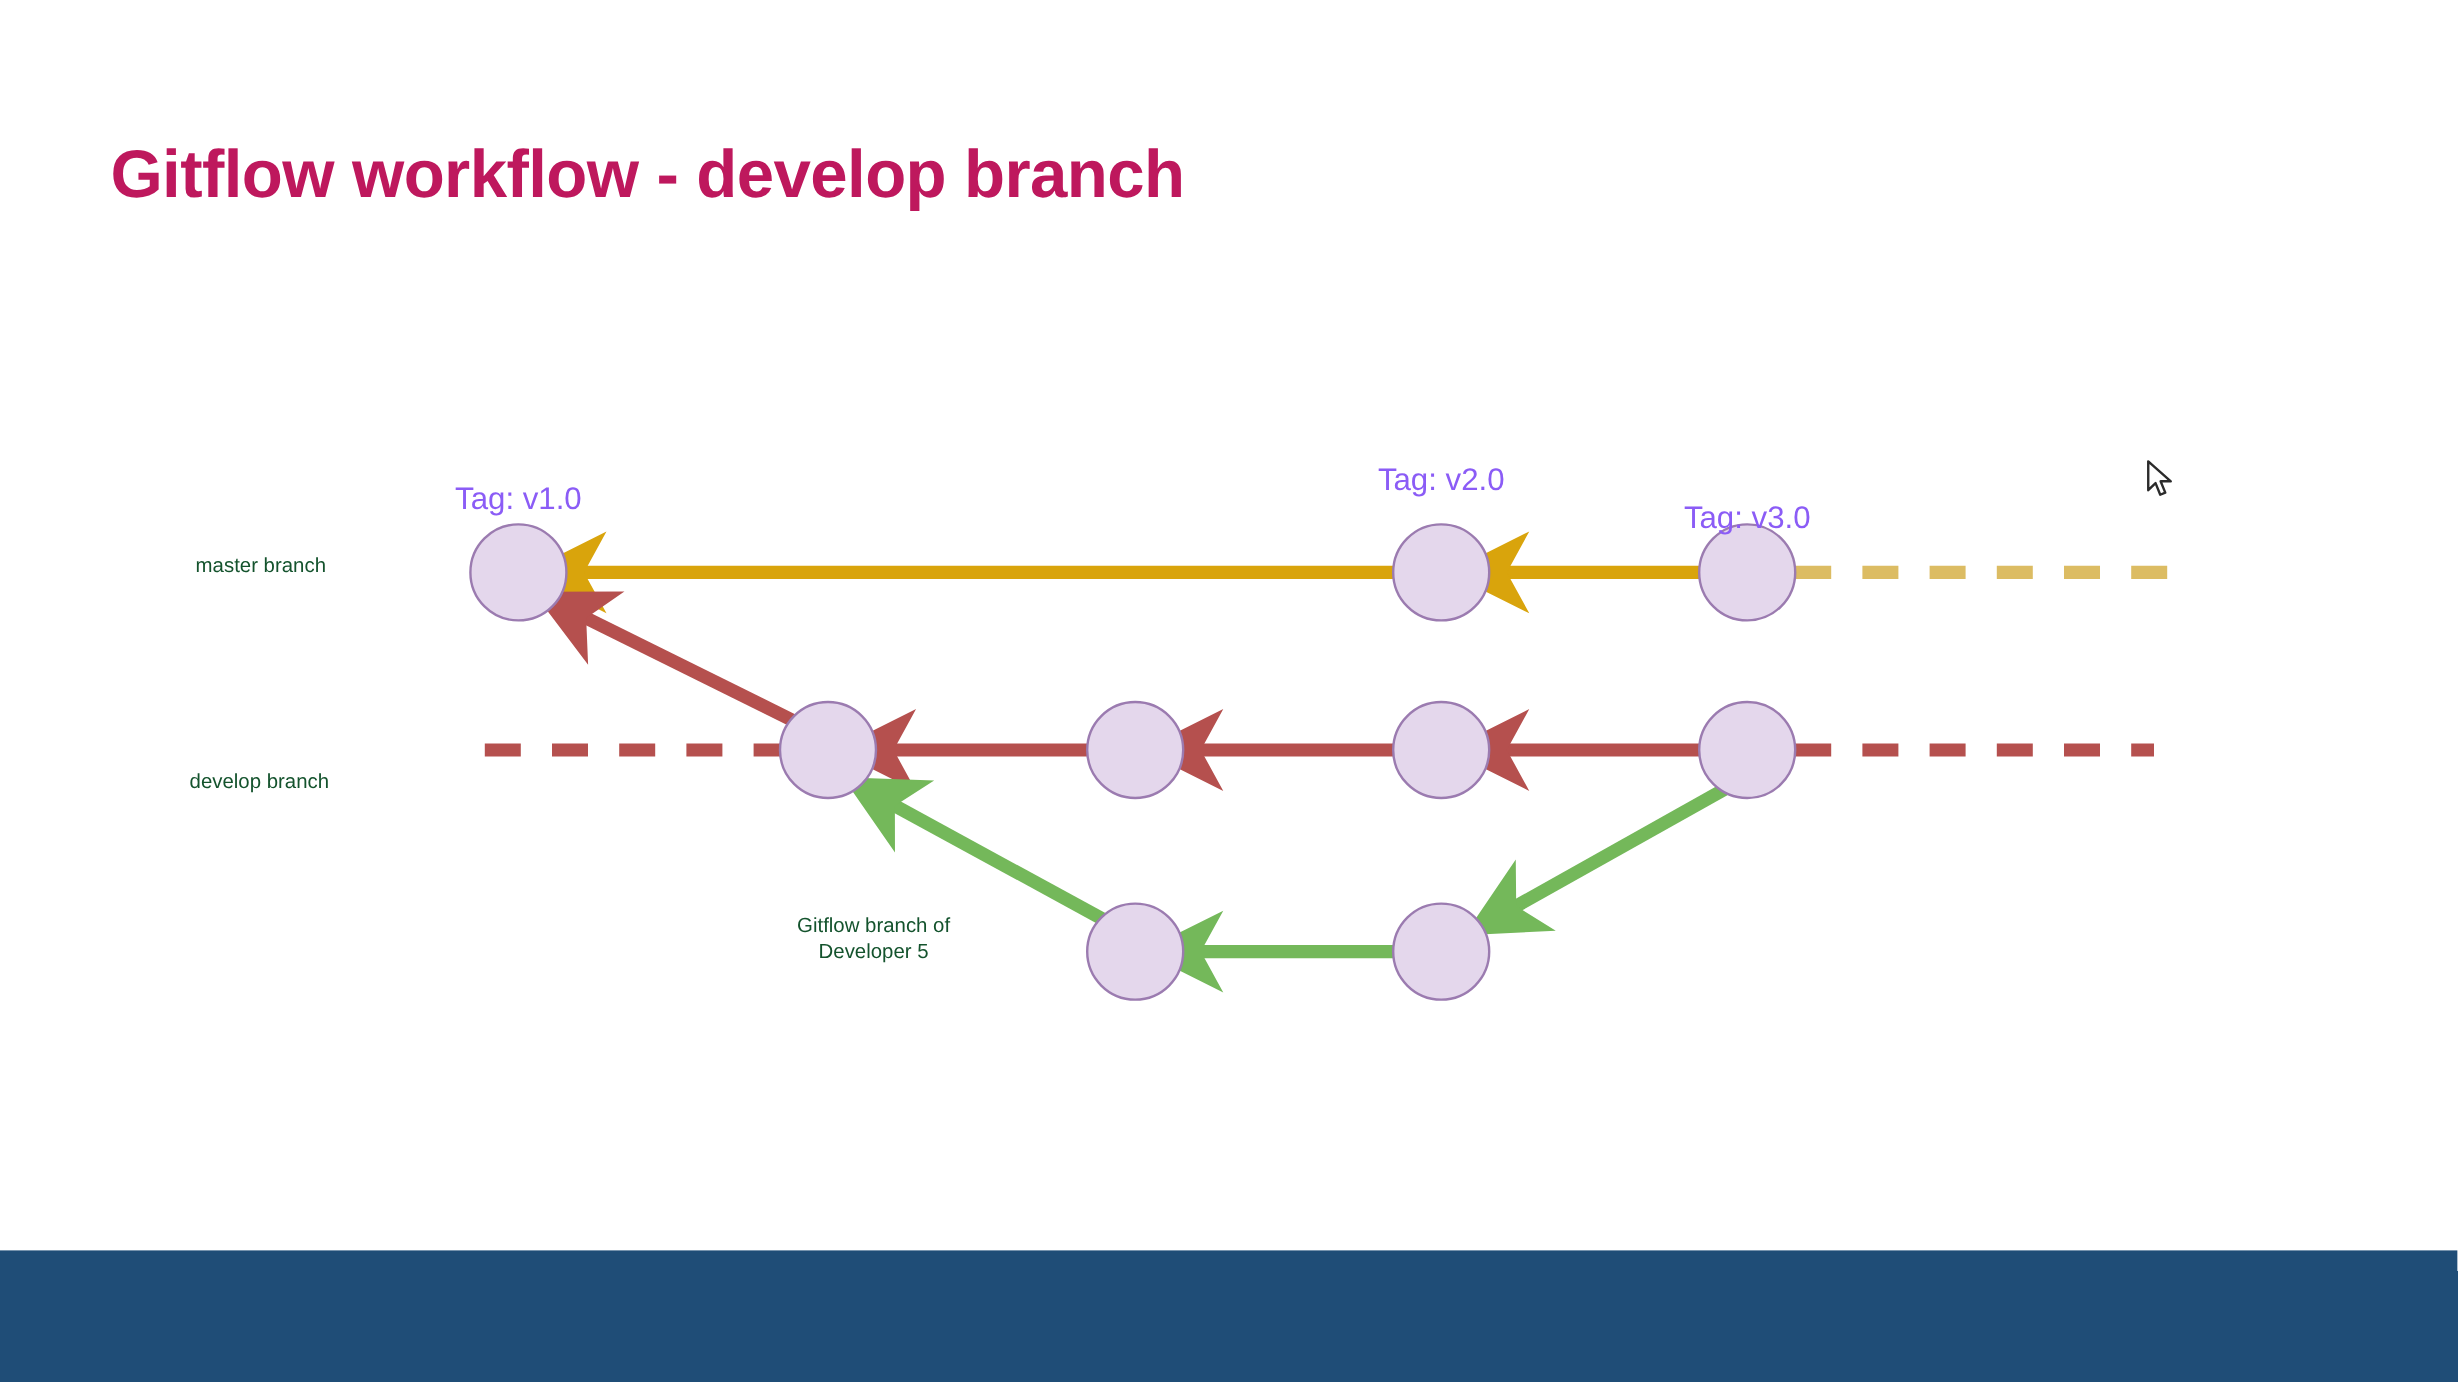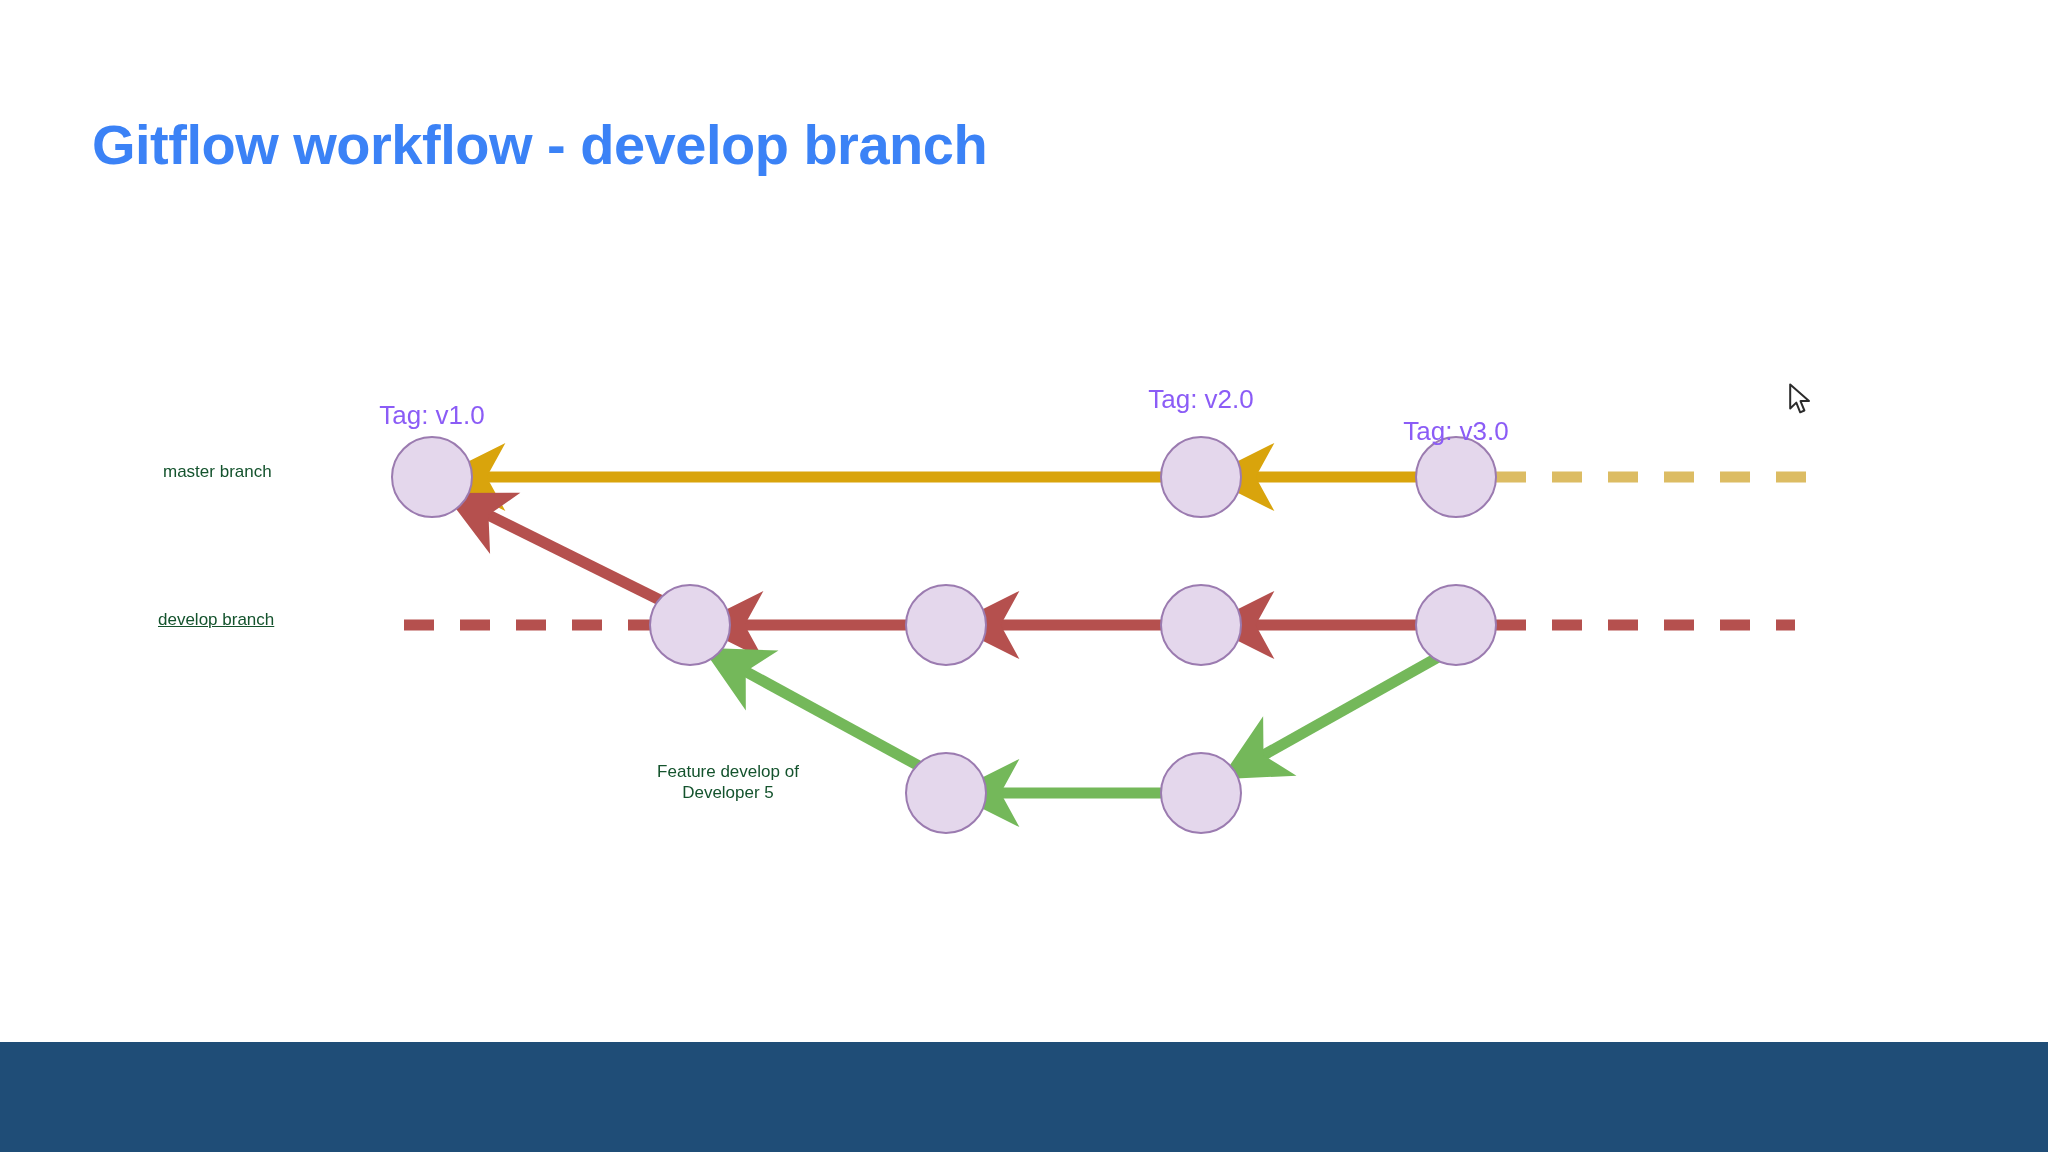--- a/index.html
+++ b/index.html
@@ -14,21 +14,21 @@
     width:2048px; height:1152px;
     background:#ffffff;
   }
 
   
   #slide-title {
     position:absolute;
     left:92px; top:112px;
     font-size:56px;
     font-weight:bold;
-    color:#3b82f6;
+    color:#be185d;
     letter-spacing:-0.5px;
     white-space:nowrap;
   }
 
   
   #diagram {
     position:absolute;
     left:0; top:0;
     width:2048px; height:1042px;
   }
@@ -37,21 +37,21 @@
   
   .diag-label {
     position:absolute;
     font-family:"Liberation Sans", sans-serif;
     font-size:17px;
     color:#14532d;
     white-space:nowrap;
     line-height:1.22;
   }
   #label-master   { left:163px; top:462px; }
-  #label-develop  { left:158px; top:610px;text-decoration:underline; }
+  #label-develop  { left:158px; top:642px; }
   #label-feature  {
     left:598px; top:762px;
     text-align:center;
     white-space:normal;
     width:260px;
   }
   .tag-label {
     position:absolute;
     font-family:"Liberation Sans", sans-serif;
     font-size:26px;
@@ -125,21 +125,21 @@
         <circle cx="1201" cy="625" r="40" fill="#e4d7ec" stroke="#9b7bb0" stroke-width="2"></circle>
         <circle cx="1456" cy="625" r="40" fill="#e4d7ec" stroke="#9b7bb0" stroke-width="2"></circle>
         <circle cx="946" cy="793" r="40" fill="#e4d7ec" stroke="#9b7bb0" stroke-width="2"></circle>
         <circle cx="1201" cy="793" r="40" fill="#e4d7ec" stroke="#9b7bb0" stroke-width="2"></circle>
       </g>
     </svg>
 
     <div class="diag-label" id="label-master">master branch</div>
     <div class="diag-label" id="label-develop">develop branch</div>
     <div class="diag-label" id="label-feature">
-      <span>Feature develop of</span><br>
+      <span>Gitflow branch of</span><br>
       <span>Developer 5</span>
     </div>
 
     <div class="tag-label" id="tag-v10">Tag: v1.0</div>
     <div class="tag-label" id="tag-v20">Tag: v2.0</div>
     <div class="tag-label" id="tag-v30">Tag: v3.0</div>
   </div>
 
   <div id="footer">
     

